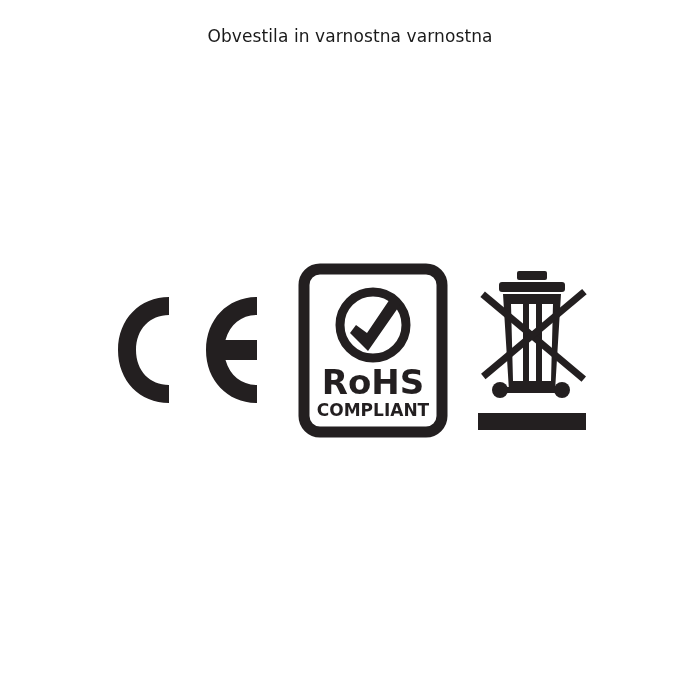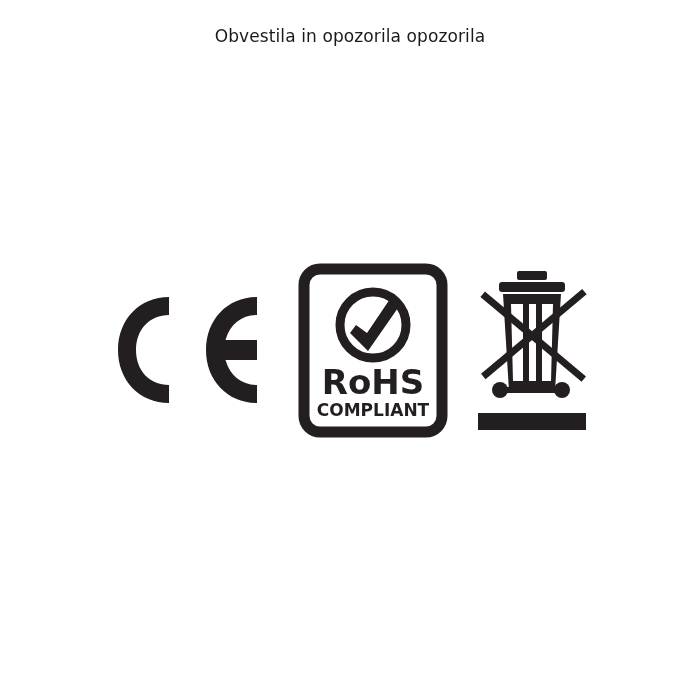--- a/index.html
+++ b/index.html
@@ -45,21 +45,21 @@
   }
   .ce-mark { width: 170px; height: 150px; }
   .rohs-mark { width: 150px; height: 175px; }
   .weee-mark { width: 125px; height: 175px; }
 </style>
 </head>
 <body>
 
 <div class="page">
 
-  <div class="title">Obvestila in opozorila opozorila</div>
+  <div class="title">Obvestila in varnostna varnostna</div>
 
   <div class="marks">
 
     <svg class="mark ce-mark" viewBox="0 0 170 150" aria-hidden="true">
 
       <path fill="#231f20" d="M63 22 C34 22 12 44 12 75 C12 106 34 128 63 128 L63 110 C44 110 30 96 30 75 C30 54 44 40 63 40 Z"></path>
 
       <path fill="#231f20" d="M151 22 C122 22 100 44 100 75 C100 106 122 128 151 128 L151 110 C136 110 124 101 119.5 85 L151 85 L151 65 L119.5 65 C124 49 136 40 151 40 Z"></path>
     </svg>
 

